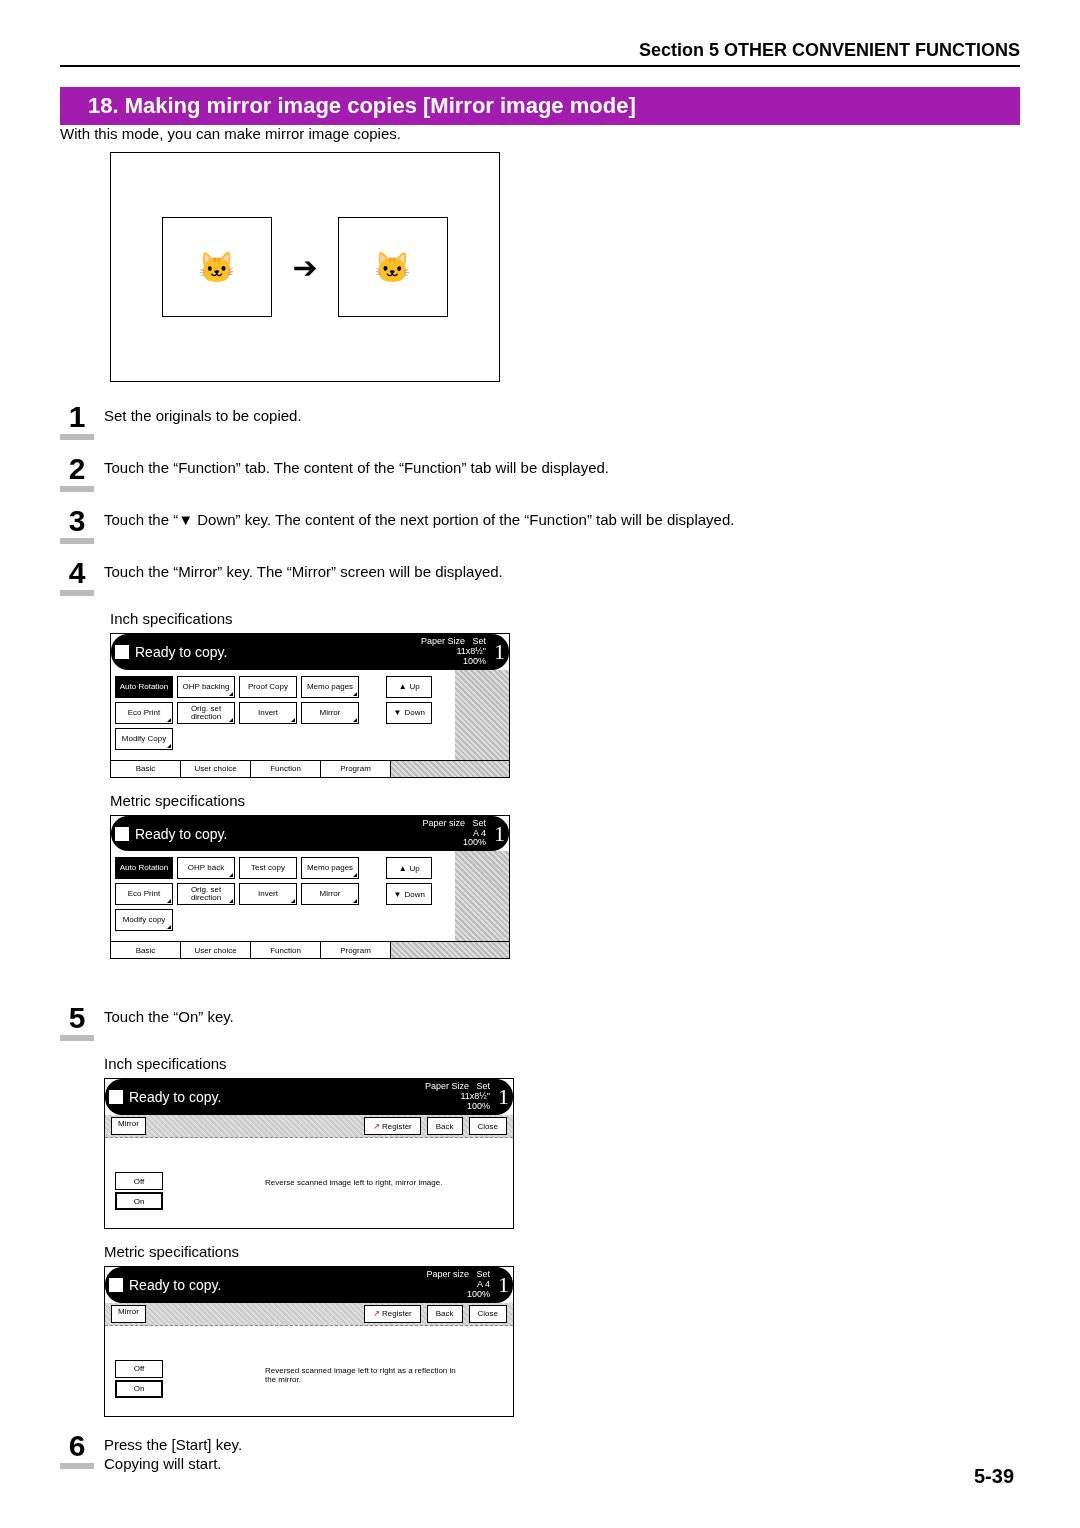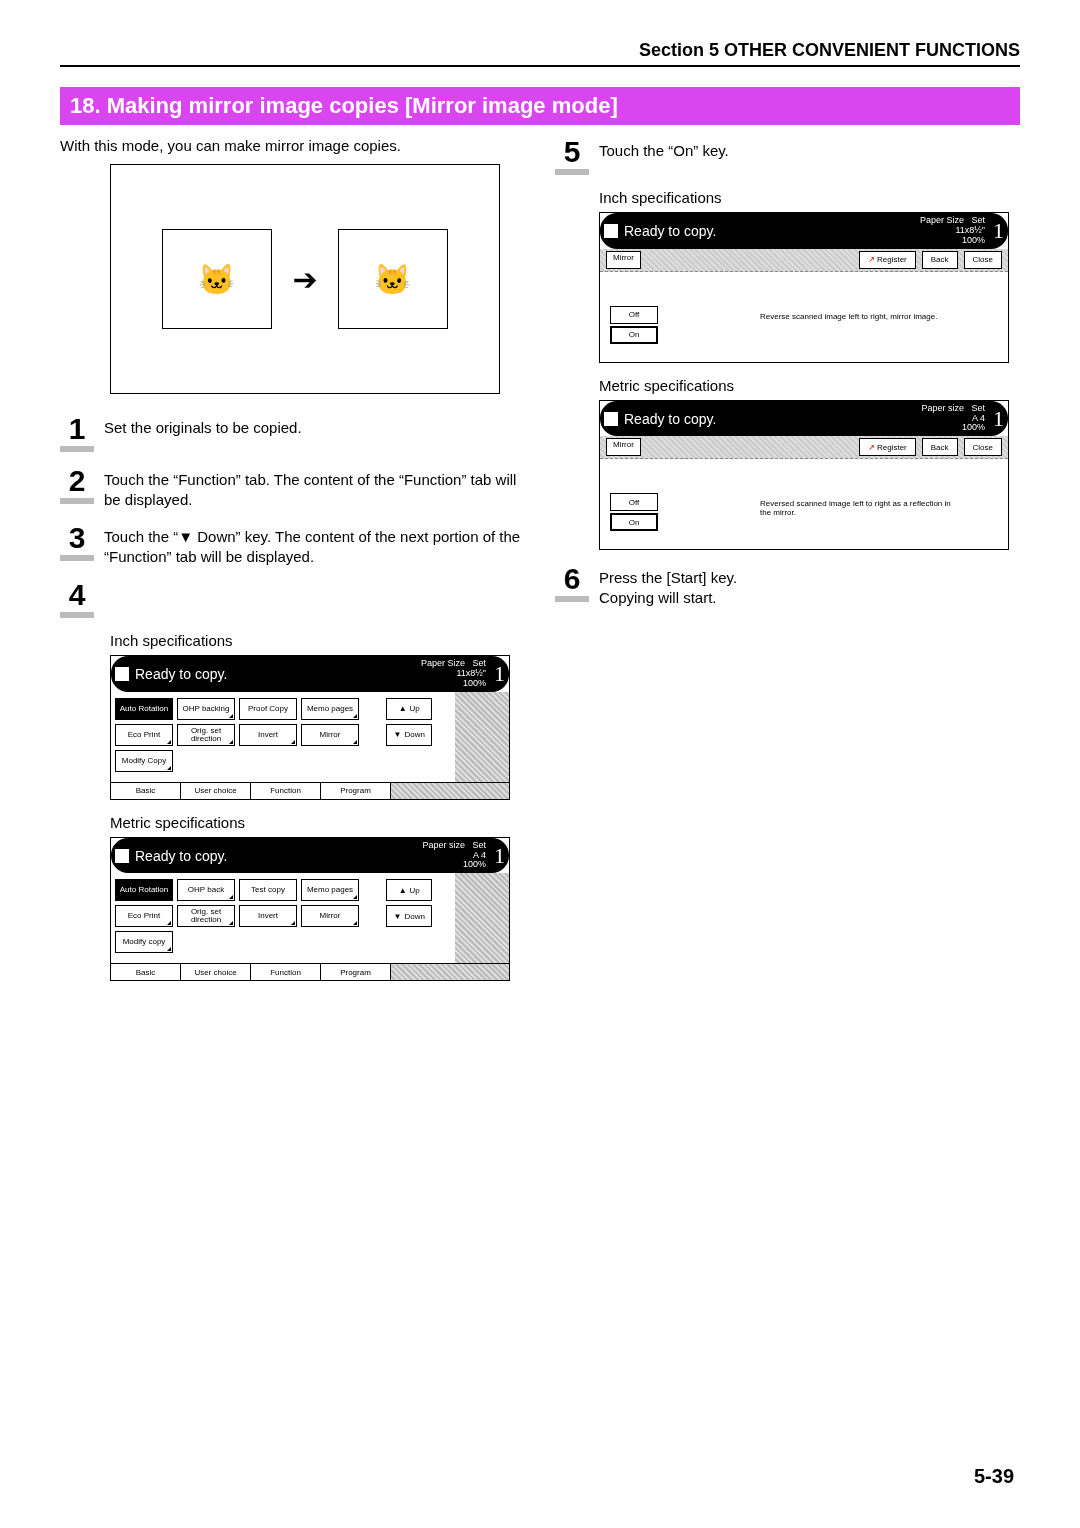--- a/index.html
+++ b/index.html
@@ -1,21 +1,21 @@
 <!DOCTYPE html>
 <html><head>
 <meta charset="utf-8">
 <style>
   * { box-sizing: border-box; margin: 0; padding: 0; }
   body { font-family: Arial, Helvetica, sans-serif; background: #fff; width: 1080px; height: 1528px; position: relative; color: #000; }
   .page { padding: 40px 60px; }
   .section-header { text-align: right; font-size: 18px; font-weight: bold; margin-bottom: 4px; }
   .section-header-line { border-bottom: 2px solid #000; margin-bottom: 20px; }
-  .title-bar { background: #d946ef; color: #fff; font-size: 22px; font-weight: bold; padding: 6px 10px; margin-bottom: 12px; }
-  .columns { display: flex; gap: 30px; }
+  .title-bar { background: #a21caf; color: #fff; font-size: 22px; font-weight: bold; padding: 6px 28px; margin-bottom: 0; }
+  .columns { display: flex; gap: 30px; flex-direction: column; }
   .col { flex: 1; }
   .intro { font-size: 15px; margin-bottom: 10px; }
   .illus-box { border: 1px solid #000; width: 390px; height: 230px; margin: 6px 0 20px 50px; display:flex; align-items:center; justify-content:center; gap:20px; }
   .cat-box { border: 1px solid #000; width: 110px; height: 100px; display:flex; align-items:center; justify-content:center; font-size:30px; }
   .arrow { font-size: 30px; }
   .step { display: flex; align-items: flex-start; margin-bottom: 14px; }
   .step-num { font-size: 30px; font-weight: bold; width: 34px; text-align:center; border-bottom: 6px solid #bbb; margin-right: 10px; line-height: 1; padding-bottom:2px; }
   .step-text { font-size: 15px; line-height: 1.3; flex: 1; padding-top:4px; }
   .spec-label { font-size: 15px; margin: 8px 0 6px 50px; }
   .spec-label-tight { font-size: 15px; margin: 8px 0 6px 0; }
@@ -79,20 +79,21 @@
         <div class="step-text">Touch the “Function” tab. The content of the “Function” tab will be displayed.</div>
       </div>
 
       <div class="step">
         <div class="step-num">3</div>
         <div class="step-text">Touch the “▼ Down” key. The content of the next portion of the “Function” tab will be displayed.</div>
       </div>
 
       <div class="step">
         <div class="step-num">4</div>
+        <div class="step-text">Touch the “Mirror” key. The “Mirror” screen will be displayed.</div>
       </div>
 
       <div class="spec-label">Inch specifications</div>
 
       <div class="panel">
         <div class="panel-head">
           <div class="doc-icon"></div>
           <div class="ready">Ready to copy.</div>
           <div class="meta">
             <span>Paper Size</span>&nbsp;&nbsp;&nbsp;<span>Set</span><br>

